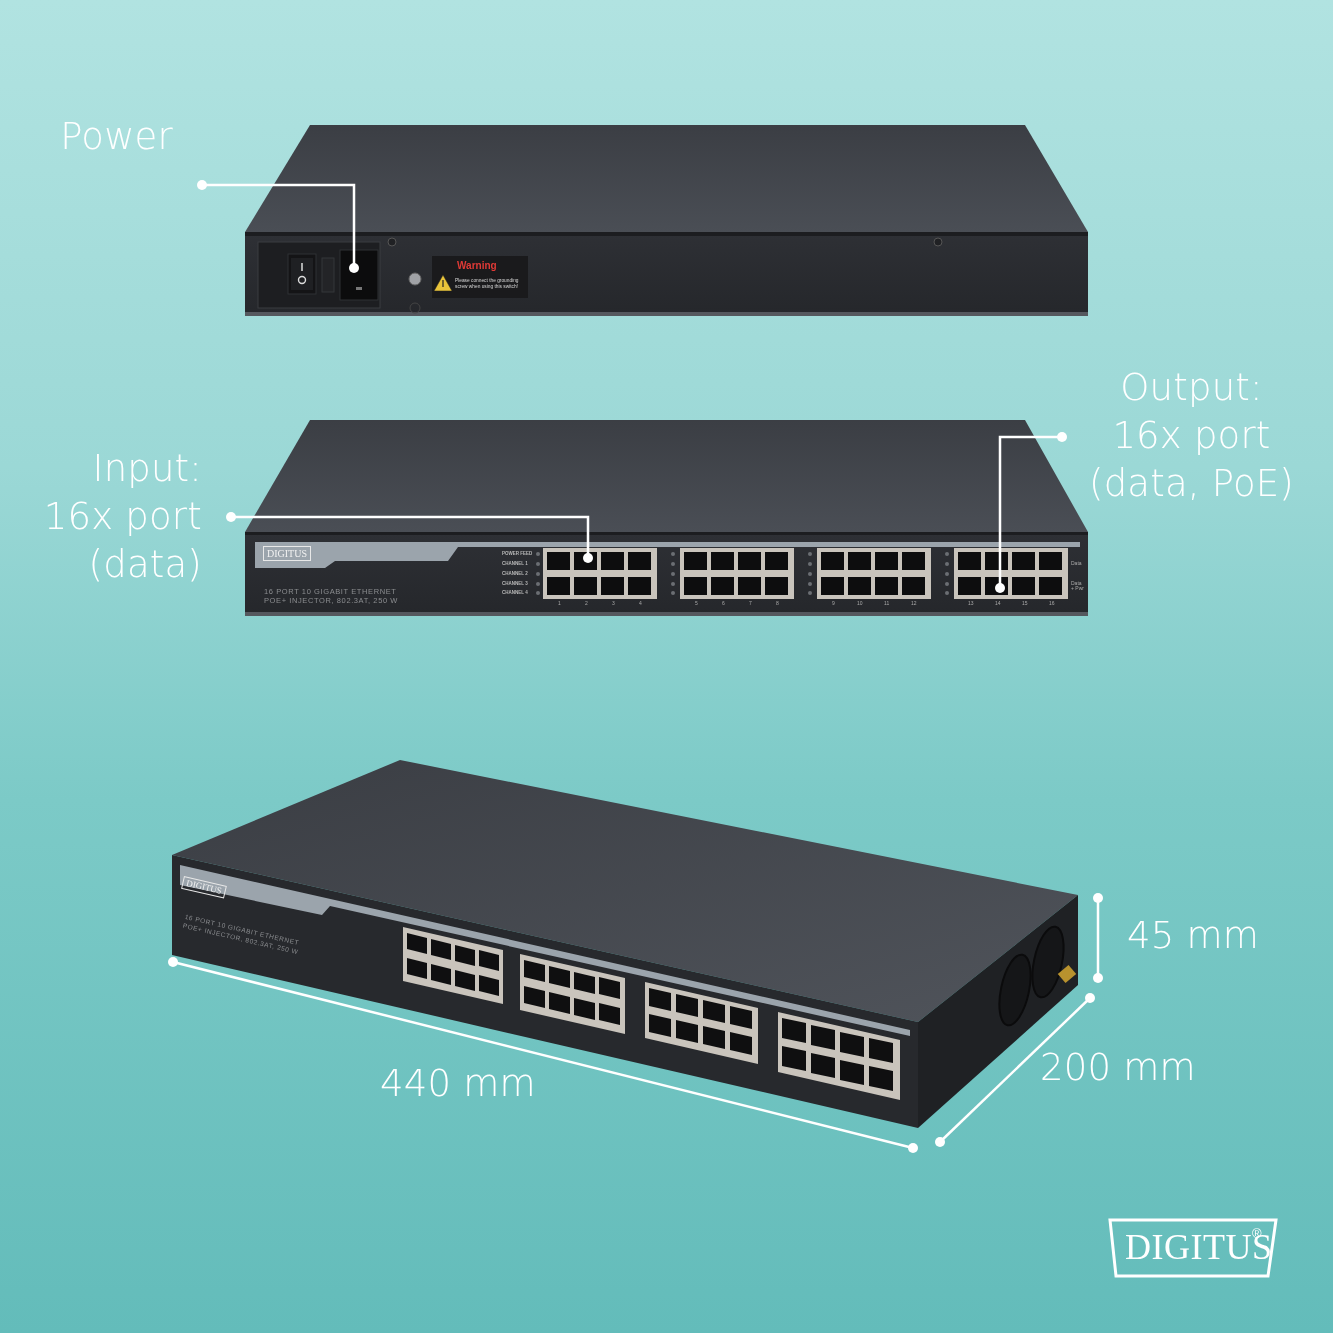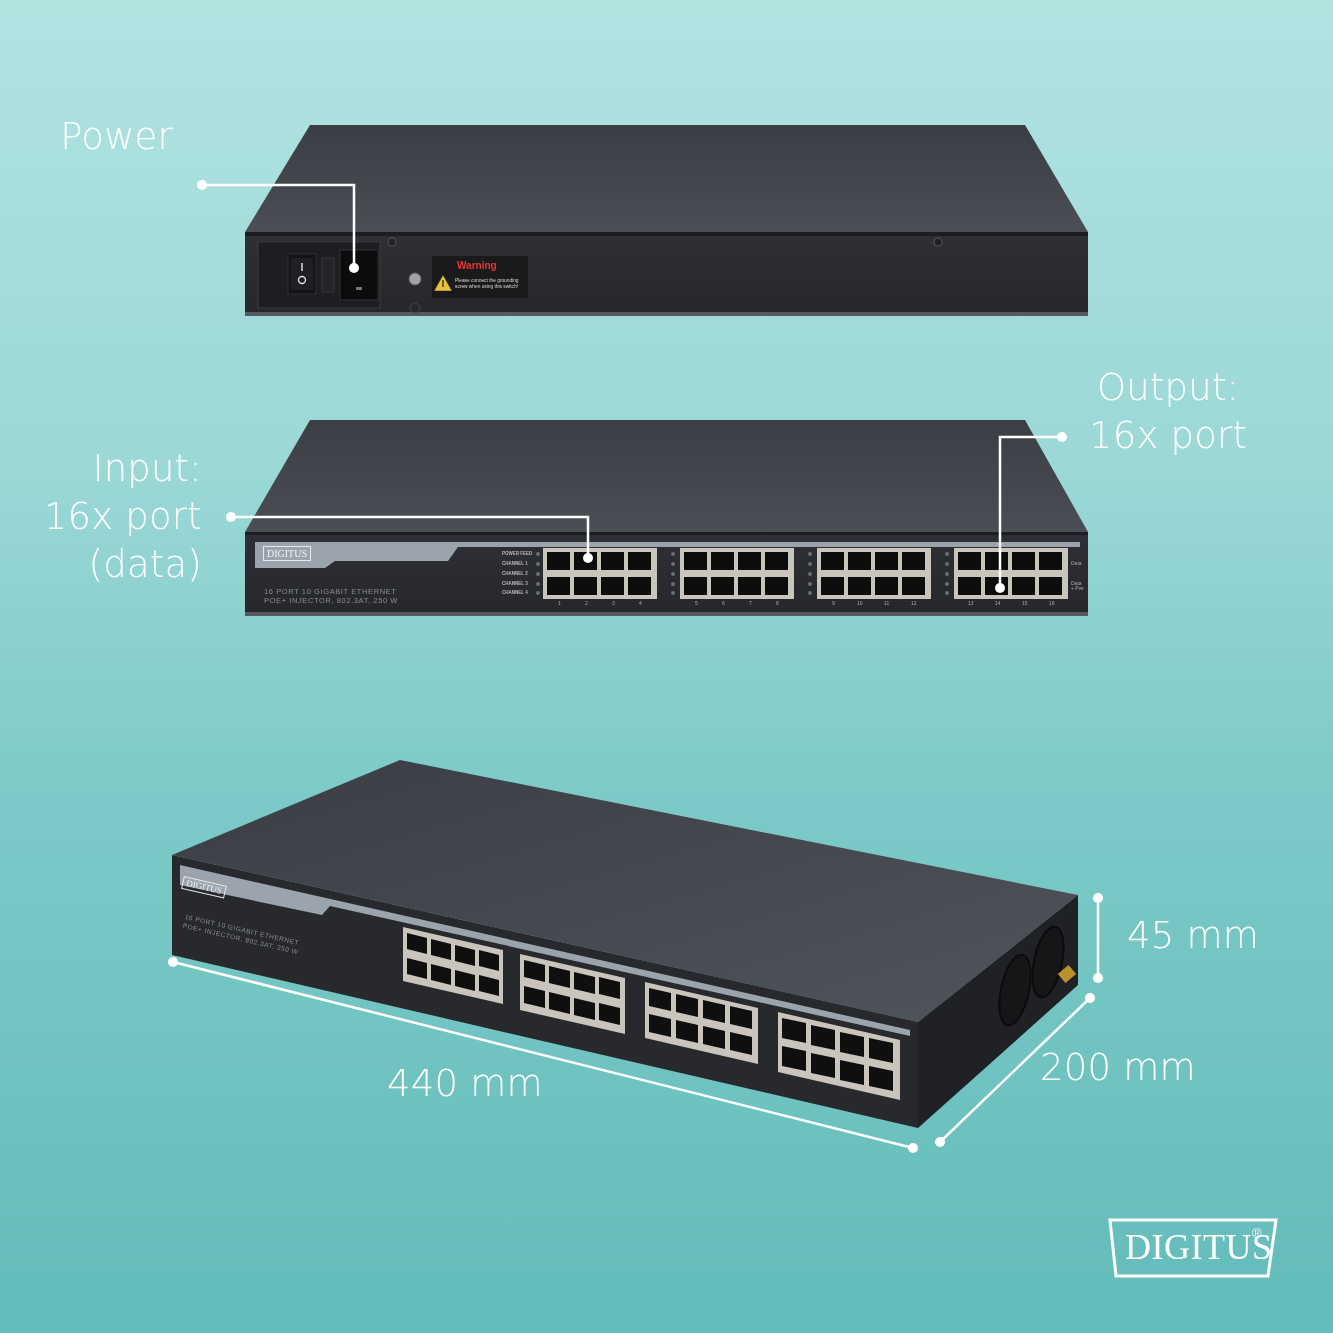--- a/index.html
+++ b/index.html
@@ -314,21 +314,22 @@
 
 <div class="label right" style="left:20px; top:445px; width:182px;">
   <div>Input:</div>
   <div>16x port</div>
   <div>(data)</div>
 </div>
 
 <div class="label" style="left:1089px; top:364px;">
   <div>Output:</div>
   <div>16x port</div>
-</div>
-
-<div class="label" style="left:380px; top:1060px;margin-left:7px;">440 mm</div>
+  <div>(data, PoE)</div>
+</div>
+
+<div class="label" style="left:380px; top:1060px;">440 mm</div>
 <div class="label" style="left:1040px; top:1044px;">200 mm</div>
 <div class="label" style="left:1127px; top:912px;">45 mm</div>
 
 <div class="logo"></div>
 <div class="logo-text">DIGITUS</div>
 <div class="logo-reg">®</div>
 
 </body></html>

